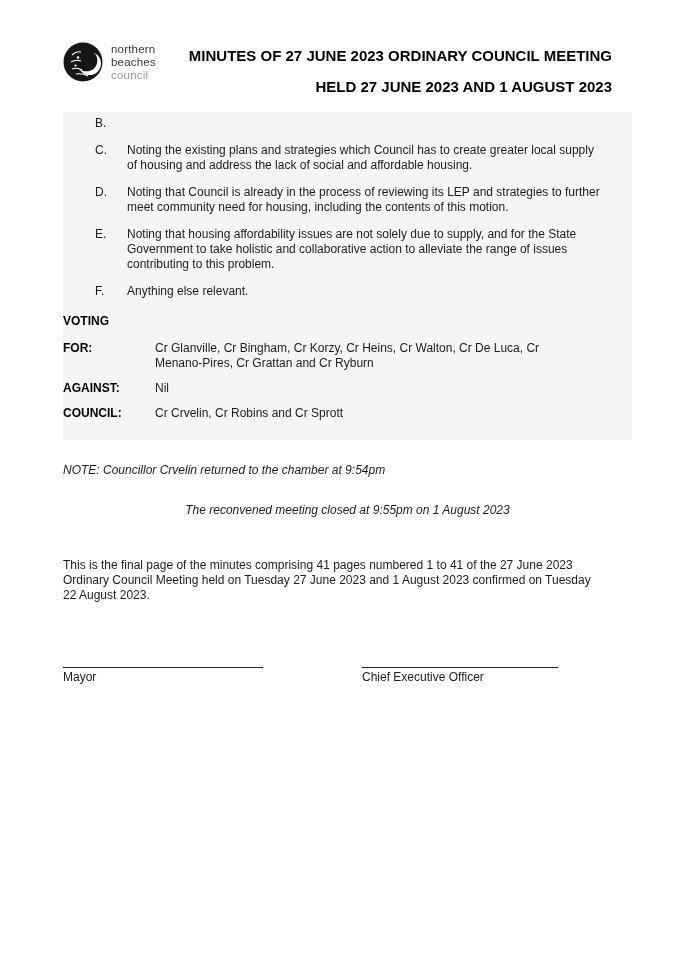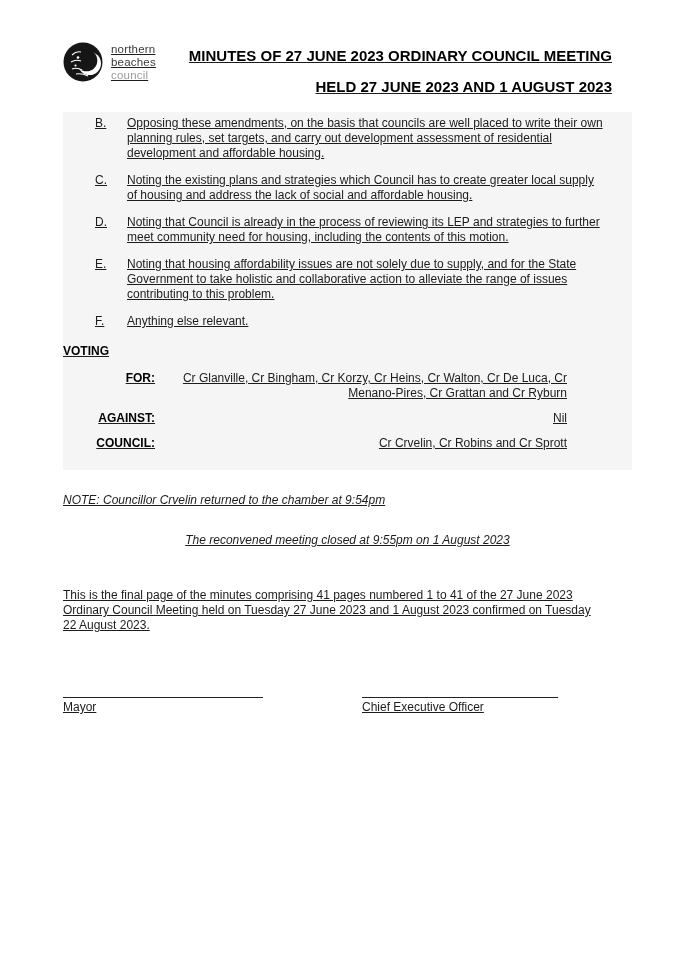--- a/index.html
+++ b/index.html
@@ -8,21 +8,20 @@
     font-family: "Liberation Sans", sans-serif;
     color: #1c1c1c;
   }
   .page {
     position: relative;
     width: 675px;
     height: 868px;
     margin: 0 auto;
     background: #ffffff;
     overflow: hidden;
-    text-decoration: underline;
   }
 
   
   .header {
     display: flex;
     justify-content: space-between;
     align-items: flex-start;
     padding: 42px 63px 0 63px;
   }
   .logo { display: flex; align-items: center; }
@@ -64,21 +63,20 @@
   .motion-item .text { flex: 1 1 auto; padding-right: 25px; }
 
   .voting-heading {
     font-weight: bold;
     color: #000;
     margin: 15px 0 12px 0;
   }
   .voting-row {
     display: flex;
     margin-bottom: 10px;
-    text-align: right;
   }
   .voting-row .vlabel { flex: 0 0 92px; font-weight: bold; color: #000; }
   .voting-row .vvalue { flex: 1 1 auto; padding-right: 65px; }
   .carried {
     font-weight: bold;
     font-style: italic;
     color: #000;
     margin-top: 14px;
   }
 
@@ -149,21 +147,20 @@
   </div>
 
   <div class="content">
 
     <div class="highlight-block">
 
       <ol class="motion-list">
 
           <li class="motion-item">
             <span class="letter">B.</span>
-            <span class="text">Opposing these amendments, on the basis that councils are well placed to write their own planning rules, set targets, and carry out development assessment of residential development and affordable housing.</span>
           </li>
 
           <li class="motion-item">
             <span class="letter">C.</span>
             <span class="text">Noting the existing plans and strategies which Council has to create greater local supply of housing and address the lack of social and affordable housing.</span>
           </li>
 
           <li class="motion-item">
             <span class="letter">D.</span>
             <span class="text">Noting that Council is already in the process of reviewing its LEP and strategies to further meet community need for housing, including the contents of this motion.</span>

